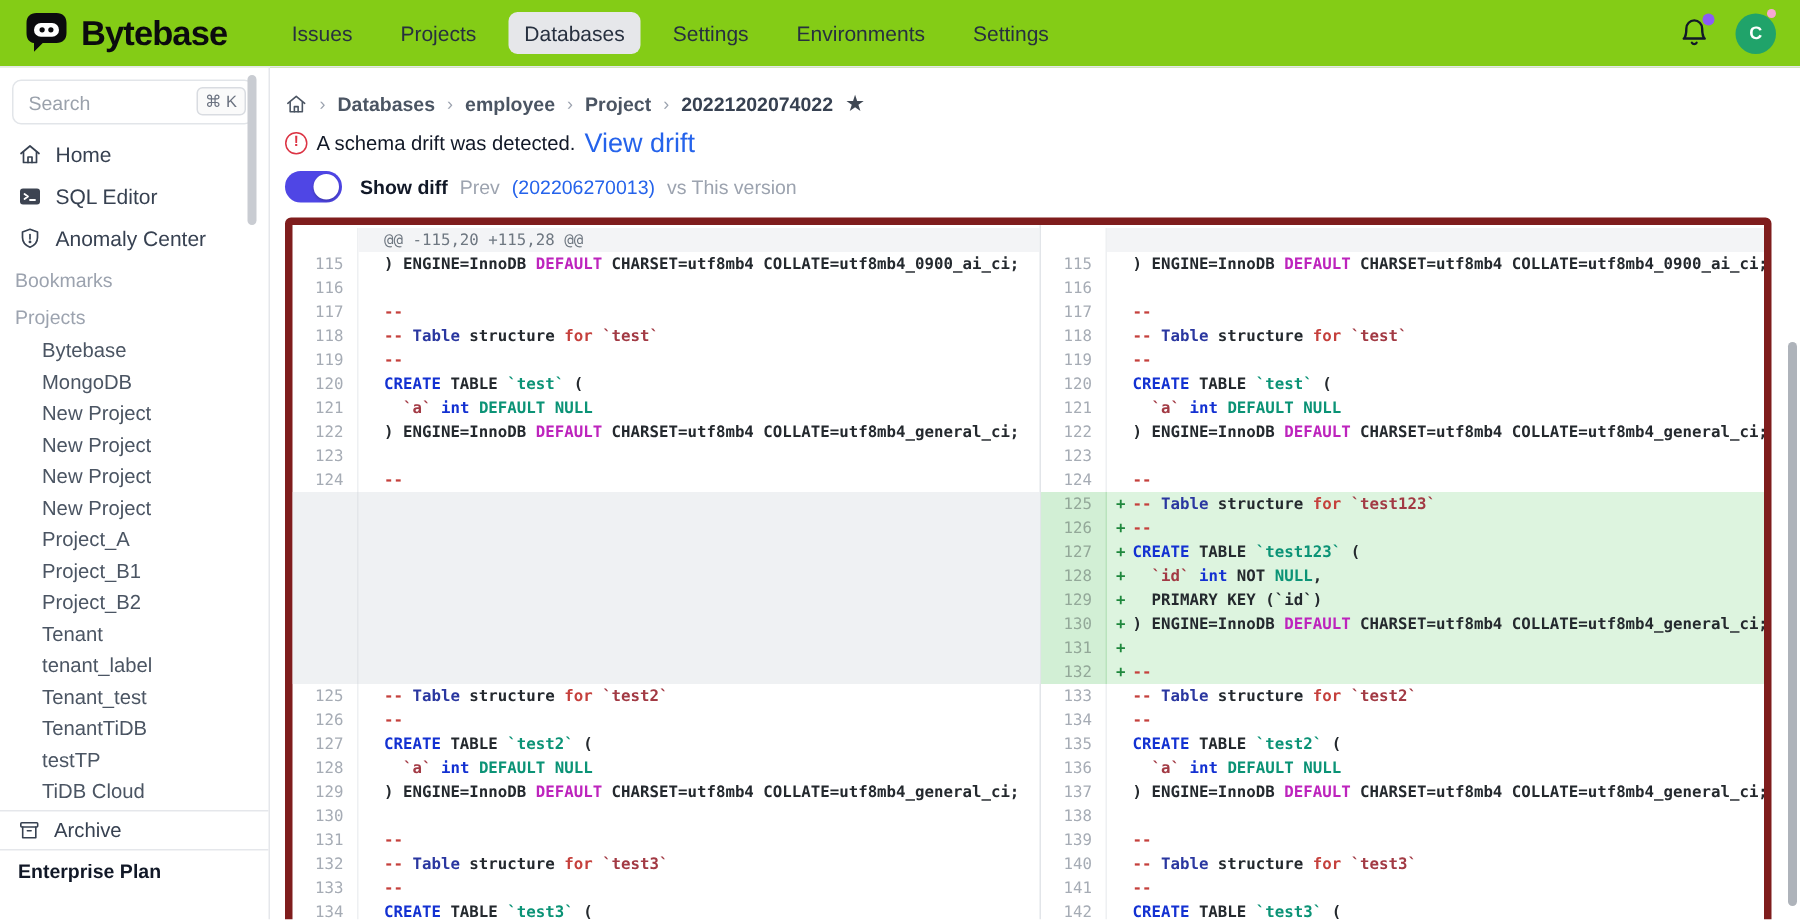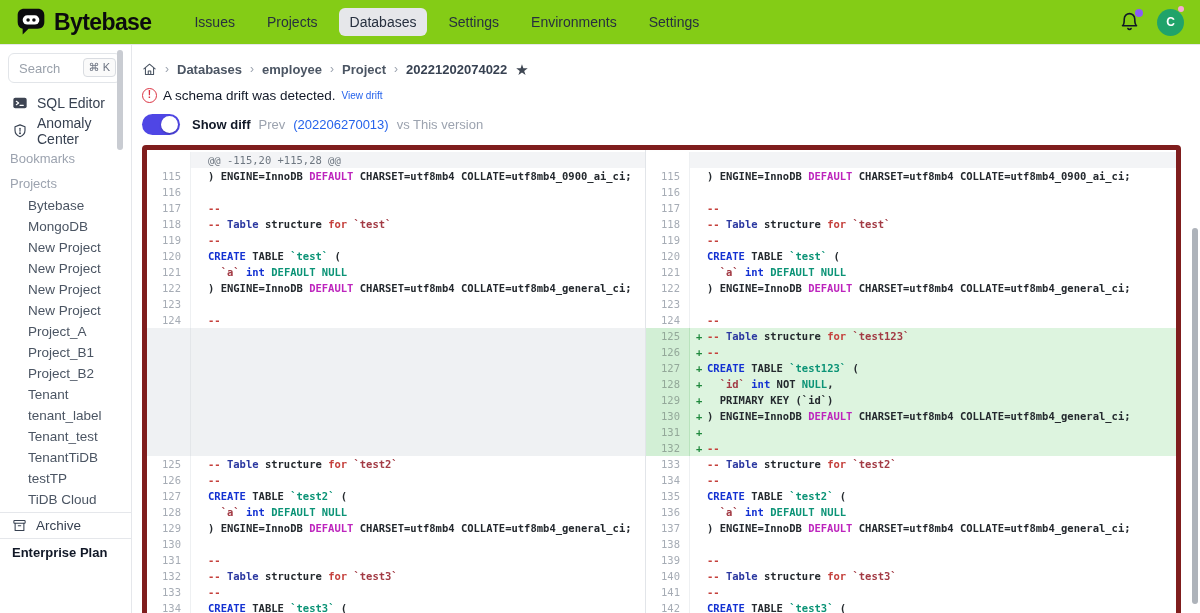--- a/index.html
+++ b/index.html
@@ -20,21 +20,21 @@
   .bell-dot { position:absolute; right:-2px; top:-2px; width:8px; height:8px;
     border-radius:50%; background:#8b5cf6; }
   .avatar { position:relative; width:27px; height:27px; border-radius:50%; background:#20a36a;
     color:#fff; font-size:12px; font-weight:700; display:flex; align-items:center;
     justify-content:center; cursor:pointer; }
   .avatar-dot { position:absolute; right:0; top:-3px; width:6px; height:6px;
     border-radius:50%; background:#f9a8d4; }
 
   
   .layout { display:flex; height:568px; }
-  .sidebar { width:132px; flex:none; border-right:1px solid #e5e7eb; position:relative;
+  .sidebar { width:180px; flex:none; border-right:1px solid #e5e7eb; position:relative;
     display:flex; flex-direction:column; background:#fff; }
   .main { flex:1; position:relative; padding:14px 19px 0 10px; overflow:hidden; }
 
   
   .search-wrap { margin:8px 10px 6px 8px; position:relative; }
   .search-input { width:100%; height:30px; border:1px solid #e2e5e9; border-radius:6px;
     padding:0 44px 0 10px; font-size:13px; color:#374151; outline:none;
     font-family:"Liberation Sans", sans-serif; }
   .search-input::placeholder { color:#9aa1ab; }
   .kbd { position:absolute; right:5px; top:5px; font-size:11px; color:#6b7280;
@@ -56,21 +56,21 @@
   .breadcrumb { display:flex; align-items:center; gap:8px; height:20px; }
   .crumb { font-size:13px; font-weight:600; color:#4b5563; cursor:pointer; }
   .crumb.current { color:#374151; cursor:default; }
   .crumb-sep { color:#9ca3af; font-size:12px; }
   .star { color:#3f4753; font-size:15px; line-height:1; cursor:pointer; }
   .alert-row { display:flex; align-items:center; gap:6px; margin-top:7px; height:18px; }
   .alert-icon { width:15px; height:15px; border:1.6px solid #dc3444; border-radius:50%;
     color:#dc3444; font-size:10px; font-weight:700; display:flex; align-items:center;
     justify-content:center; line-height:1; }
   .alert-text { font-size:13.5px; color:#111827; }
-  .link { color:#2563eb; font-size:10px; cursor:pointer; }
+  .link { color:#2563eb; font-size:18px; cursor:pointer; }
   .toolbar { display:flex; align-items:center; gap:8px; margin-top:9px; height:22px; }
   .toggle { width:38px; height:21px; border-radius:11px; background:#4f46e5; position:relative;
     cursor:pointer; flex:none; }
   .toggle-knob { position:absolute; right:2px; top:2px; width:17px; height:17px;
     border-radius:50%; background:#fff; box-shadow:0 1px 2px rgba(0,0,0,.25); }
   .toggle-label { font-size:13px; font-weight:700; color:#111827; margin-left:4px; }
   .muted { font-size:13px; color:#9ca3af; }
   .ver-link { font-size:13px; color:#2563eb; cursor:pointer; }
 
   
@@ -146,20 +146,30 @@
 <div class="layout">
 
   <aside class="sidebar">
     <div class="search-wrap">
       <input class="search-input" placeholder="Search" style="">
       <span class="kbd">⌘ K</span>
     </div>
 
     <div class="snav-item">
       <span style="display:flex;">
+        <svg width="16" height="16" viewBox="0 0 24 24" class="icon-stroke">
+          <path d="M3 11 12 3.5 21 11"></path>
+            <path d="M5.5 9.8V20h13V9.8"></path>
+            <path d="M10 20v-5.5h4V20"></path>
+        </svg>
+      </span>
+      <span>Home</span>
+    </div>
+    <div class="snav-item">
+      <span style="display:flex;">
         <svg width="16" height="16" viewBox="0 0 24 24">
           <rect x="2" y="4" width="20" height="16" rx="3" fill="#3d4452"></rect>
           <path d="M6.5 9.5 10 12l-3.5 2.5" stroke="#fff" stroke-width="1.8" fill="none" stroke-linecap="round" stroke-linejoin="round"></path>
           <line x1="12" y1="15.5" x2="17" y2="15.5" stroke="#fff" stroke-width="1.8" stroke-linecap="round"></line>
         </svg>
       </span>
       <span>SQL Editor</span>
     </div>
     <div class="snav-item">
       <span style="display:flex;">

